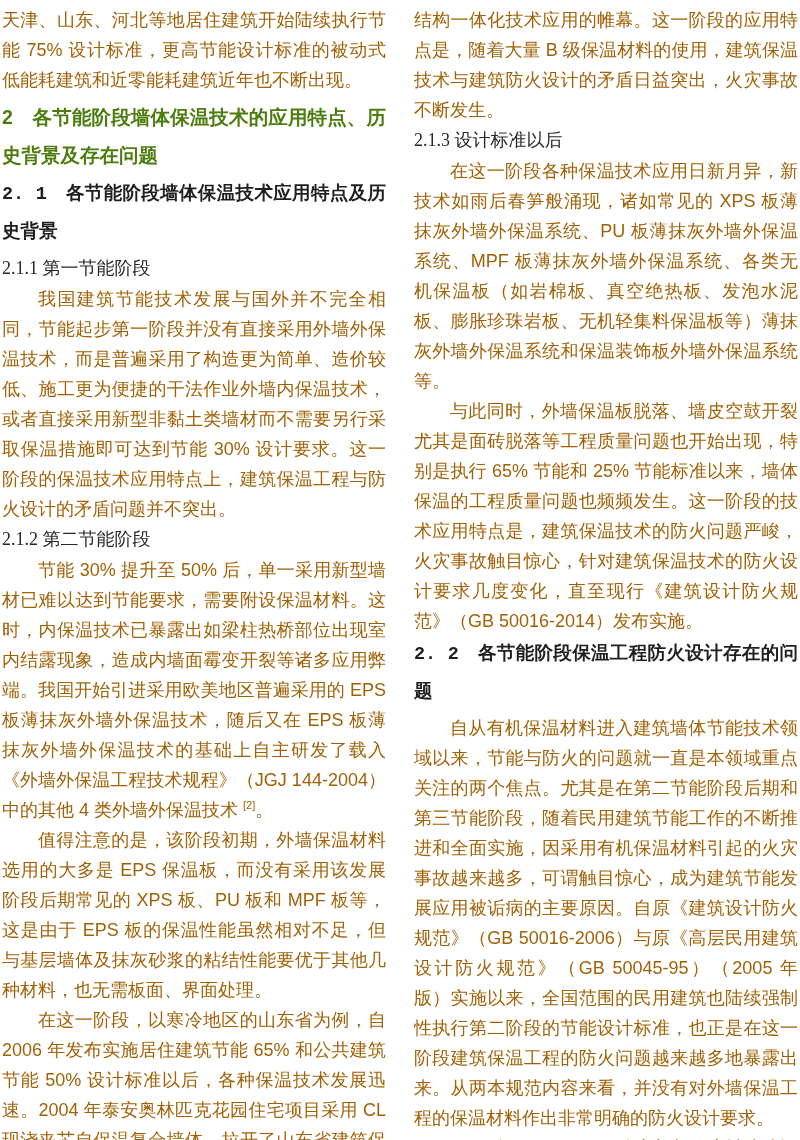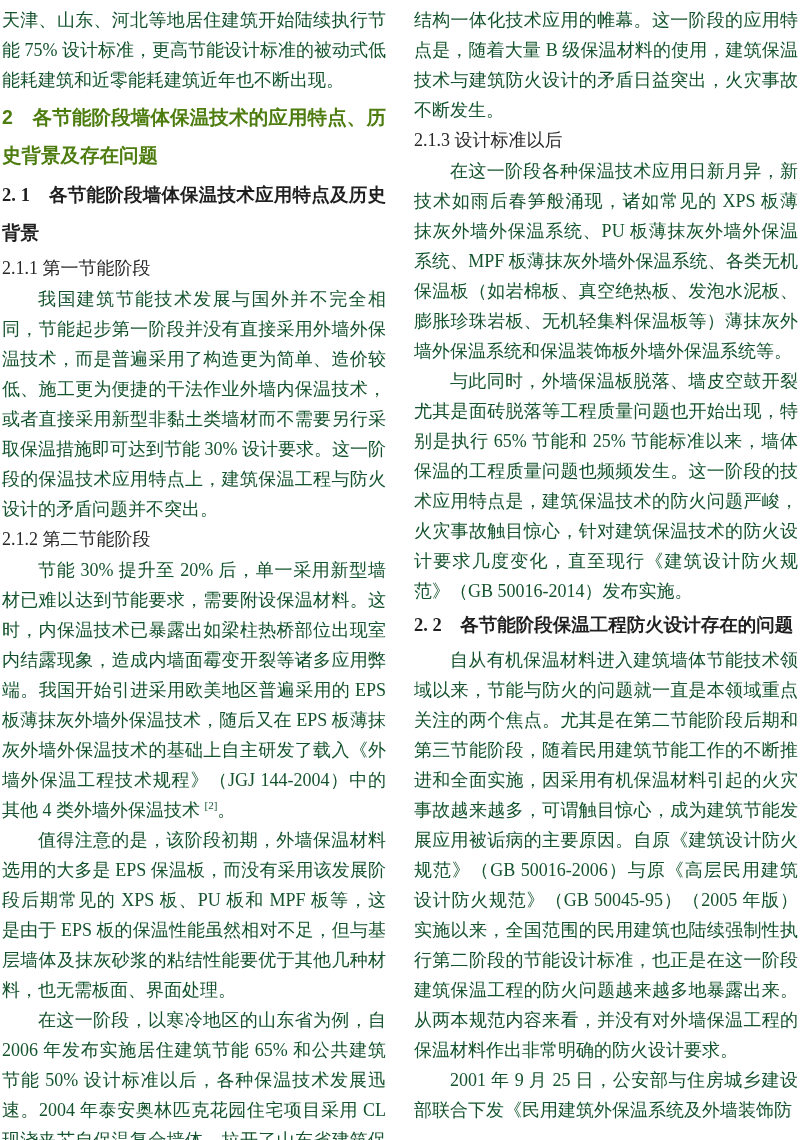--- a/index.html
+++ b/index.html
@@ -9,34 +9,34 @@
     font-family: "Liberation Serif", "DejaVu Serif", serif;
   }
   .page {
     width: 800px; height: 1140px;
     display: flex; gap: 28px;
     padding: 5px 3px 0 2px;
     background: #ffffff;
   }
   .col { flex: 0 0 384px; width: 384px; overflow: hidden; }
   .body {
-    font-family: Liberation Serif, serif;
+    font-family: Liberation Sans, sans-serif;
     font-size: 18px; line-height: 30px;
-    color: #14532d;
+    color: #a16207;
     text-align: justify;
     margin: 0;
   }
   .ind { text-indent: 2em; }
   .h-section {
     font-family: "Liberation Sans", "DejaVu Sans", sans-serif;
     font-weight: 700; font-size: 19.5px; line-height: 38px;
     color: #4d7c0f; margin: 3px 0 2px; text-align: justify;
   }
   .h-sub {
-    font-family: Liberation Serif, serif;
+    font-family: Liberation Mono, monospace;
     font-weight: 700; font-size: 18.5px; line-height: 38px;
     color: #1f1f1f; margin: 0 0 1px; text-align: justify;
   }
   .h-minor {
     font-family: "Liberation Serif", "DejaVu Serif", serif;
     font-weight: 400; font-size: 18px; line-height: 31px;
     color: #282828; margin: 0;
   }
   sup.ref { font-size: 11px; line-height: 0; }
 </style>
@@ -51,21 +51,21 @@
     <h2 class="h-section">2　各节能阶段墙体保温技术的应用特点、历史背景及存在问题</h2>
 
     <h3 class="h-sub">2. 1　各节能阶段墙体保温技术应用特点及历史背景</h3>
 
     <h4 class="h-minor">2.1.1 第一节能阶段</h4>
 
     <p class="body ind">我国建筑节能技术发展与国外并不完全相同，节能起步第一阶段并没有直接采用外墙外保温技术，而是普遍采用了构造更为简单、造价较低、施工更为便捷的干法作业外墙内保温技术，或者直接采用新型非黏土类墙材而不需要另行采取保温措施即可达到节能 30% 设计要求。这一阶段的保温技术应用特点上，建筑保温工程与防火设计的矛盾问题并不突出。</p>
 
     <h4 class="h-minor">2.1.2 第二节能阶段</h4>
 
-    <p class="body ind"><span>节能 30% 提升至 20% 后，单一采用新型墙材已难以达到节能要求，需要附设保温材料。这时，内保温技术已暴露出如梁柱热桥部位出现室内结露现象，造成内墙面霉变开裂等诸多应用弊端。我国开始引进采用欧美地区普遍采用的 EPS 板薄抹灰外墙外保温技术，随后又在 EPS 板薄抹灰外墙外保温技术的基础上自主研发了载入《外墙外保温工程技术规程》（JGJ 144-2004）中的其他 4 类外墙外保温技术 </span><sup class="ref">[2]</sup><span>。</span></p>
+    <p class="body ind"><span>节能 30% 提升至 50% 后，单一采用新型墙材已难以达到节能要求，需要附设保温材料。这时，内保温技术已暴露出如梁柱热桥部位出现室内结露现象，造成内墙面霉变开裂等诸多应用弊端。我国开始引进采用欧美地区普遍采用的 EPS 板薄抹灰外墙外保温技术，随后又在 EPS 板薄抹灰外墙外保温技术的基础上自主研发了载入《外墙外保温工程技术规程》（JGJ 144-2004）中的其他 4 类外墙外保温技术 </span><sup class="ref">[2]</sup><span>。</span></p>
 
     <p class="body ind">值得注意的是，该阶段初期，外墙保温材料选用的大多是 EPS 保温板，而没有采用该发展阶段后期常见的 XPS 板、PU 板和 MPF 板等，这是由于 EPS 板的保温性能虽然相对不足，但与基层墙体及抹灰砂浆的粘结性能要优于其他几种材料，也无需板面、界面处理。</p>
 
     <p class="body ind">在这一阶段，以寒冷地区的山东省为例，自 2006 年发布实施居住建筑节能 65% 和公共建筑节能 50% 设计标准以后，各种保温技术发展迅速。2004 年泰安奥林匹克花园住宅项目采用 CL 现浇夹芯自保温复合墙体，拉开了山东省建筑保温与</p>
   </div>
 
   <div class="col">
     <p class="body">结构一体化技术应用的帷幕。这一阶段的应用特点是，随着大量 B 级保温材料的使用，建筑保温技术与建筑防火设计的矛盾日益突出，火灾事故不断发生。</p>
 
     <h4 class="h-minor">2.1.3 设计标准以后</h4>

